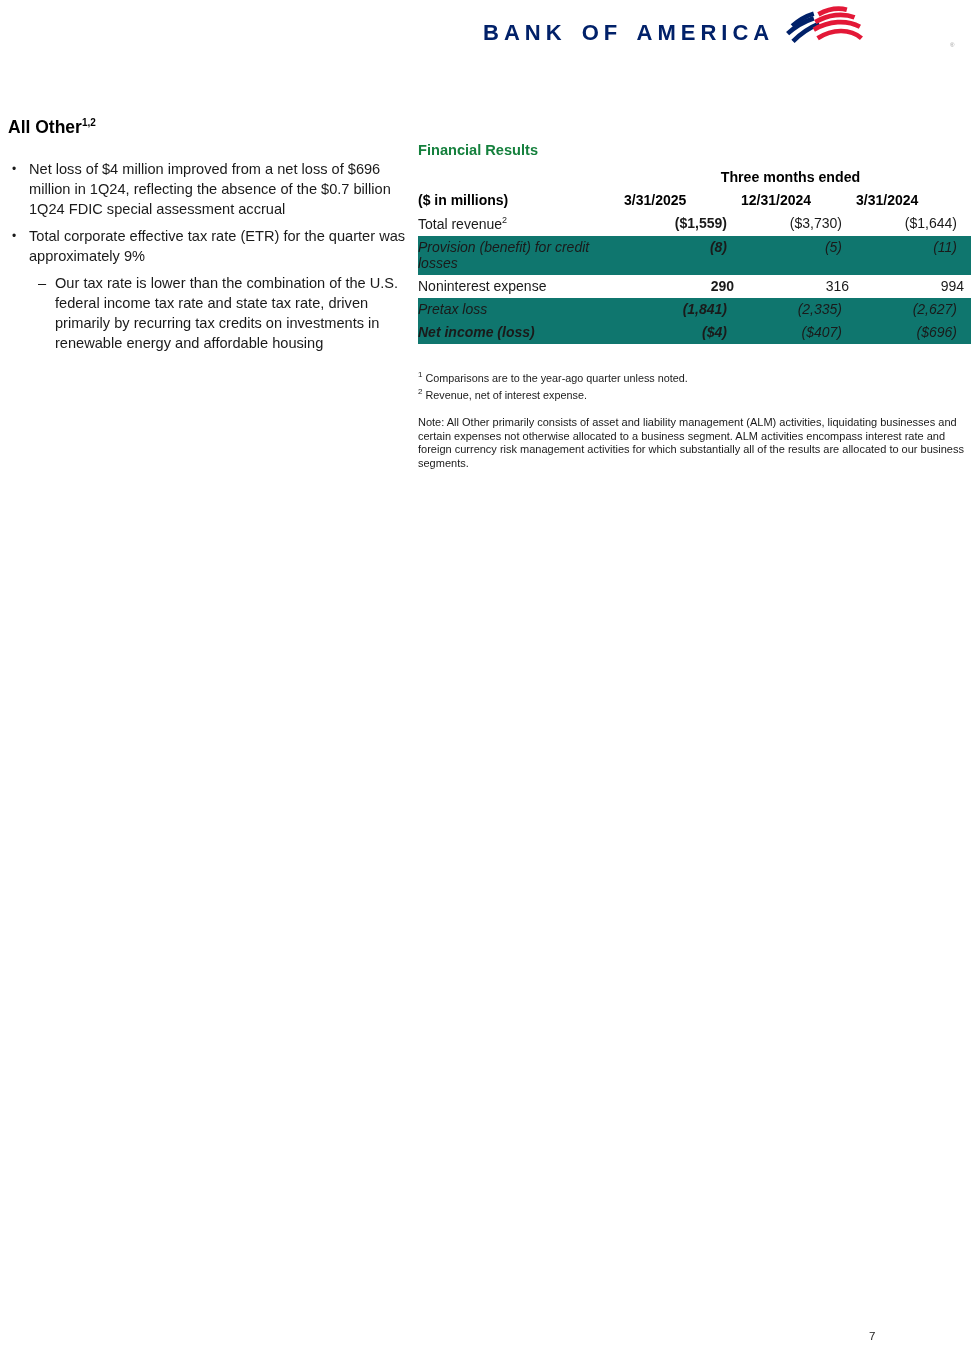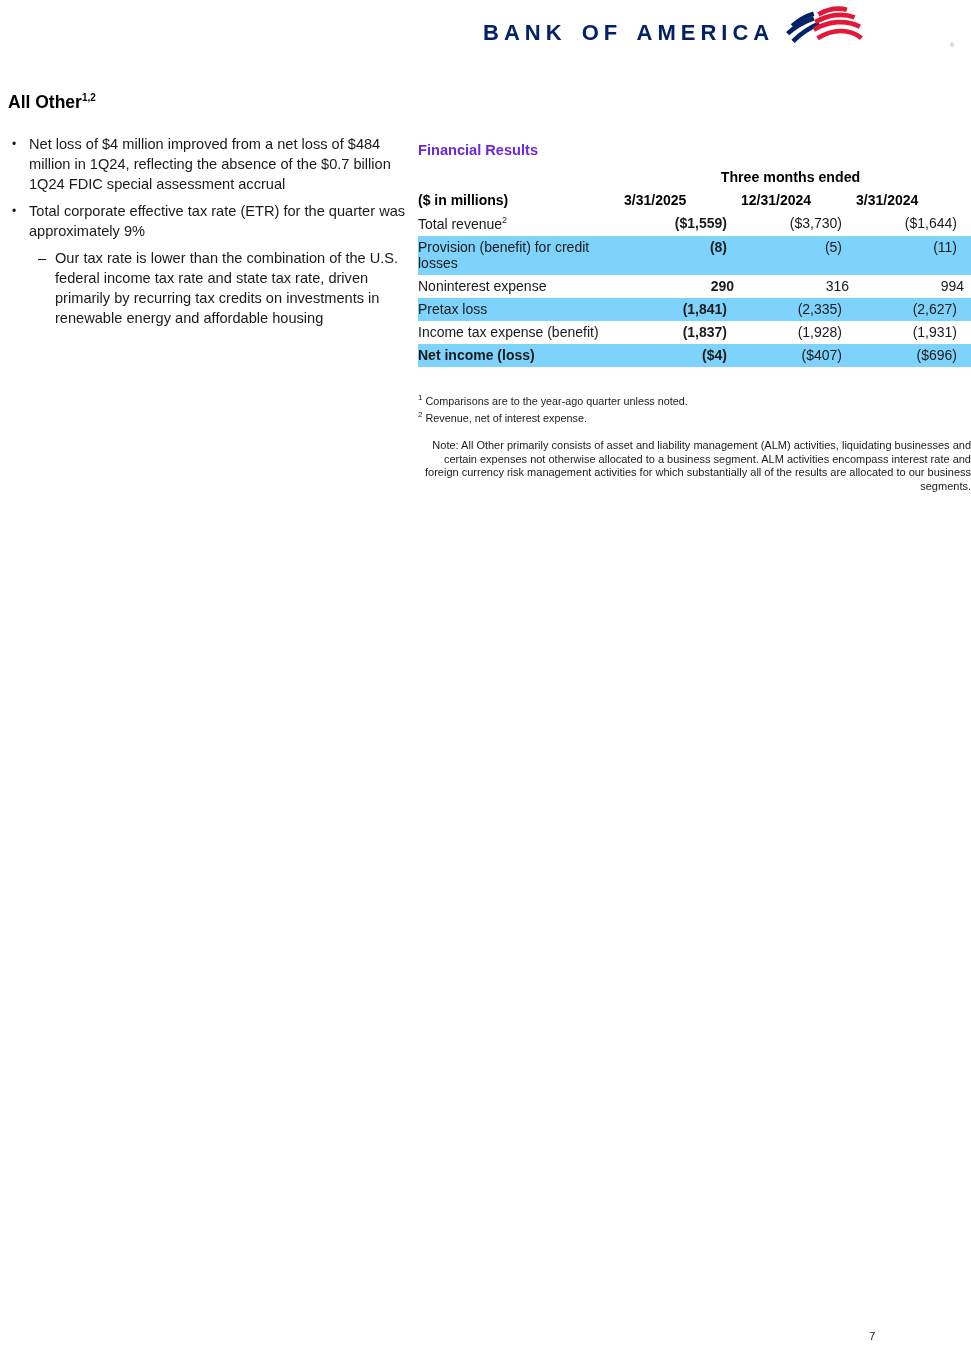--- a/index.html
+++ b/index.html
@@ -16,50 +16,50 @@
   
   .logo { position: absolute; left: 483px; top: 6px; display: flex; align-items: center; }
   .logo-text {
     font-size: 22px; font-weight: bold; color: #012169;
     letter-spacing: 5px; word-spacing: 4px; white-space: nowrap;
   }
   .logo-flag { margin-left: 9px; position: relative; top: -2px; }
   .logo-reg { position: absolute; left: 950px; top: 42px; font-size: 6px; color: #9a9a9a; }
 
   
-  .left-col { position: absolute; left: 8px; top: 92px; width: 406px; }
+  .left-col { position: absolute; left: 8px; top: 117px; width: 406px; }
   .page-heading { font-size: 17.5px; font-weight: bold; color: #000; margin: 0; }
   .page-heading sup { font-size: 10px; }
   .bullets { list-style: none; margin: 21px 0 0 0; padding: 0; font-size: 14.6px; line-height: 20px; }
   .bullets li { display: flex; margin-bottom: 7px; }
   .bullets li.b1 { margin-left: 4px; }
   .bullets li.b1 .marker { width: 17px; flex: 0 0 17px; font-size: 12px; }
   .bullets li.b2 { margin-left: 30px; }
   .bullets li.b2 .marker { width: 17px; flex: 0 0 17px; }
 
   
   .right-col { position: absolute; left: 418px; top: 142px; width: 553px; }
-  .fin-title { font-size: 14.6px; font-weight: bold; color: #6d28d9; margin: 0; }
+  .fin-title { font-size: 14.6px; font-weight: bold; color: #15803d; margin: 0; }
   table.fin { border-collapse: collapse; width: 553px; margin-top: 8px; font-size: 14px; table-layout: fixed; }
   table.fin th, table.fin td { padding: 3px 14px 4px 0; vertical-align: top; }
   .span-header th { text-align: center; font-weight: bold; font-size: 14.2px; color: #000; padding-bottom: 5px; }
   .cols-header th { font-weight: bold; color: #000; }
   .cols-header .lblhdr { text-align: left; }
   .cols-header .colhdr { text-align: left; padding-right: 7px; }
   td.lbl { text-align: left; padding-right: 6px; margin-top: 44px; }
   td.lbl sup { font-size: 9px; }
   td.val { text-align: right; }
   td.val.noparen { padding-right: 7px; }
   .bold { font-weight: bold; }
-  tr.shaded { background: #7dd3fc; }
+  tr.shaded { background: #0f766e; font-style: italic; }
 
   
   .footnotes { margin-top: 24px; font-size: 10.8px; line-height: 13.5px; color: #1a1a1a; }
   .footnotes sup { font-size: 8px; }
-  .note { margin-top: 14px; font-size: 11px; line-height: 13.8px; color: #1a1a1a; width: 553px; text-align: right; }
+  .note { margin-top: 14px; font-size: 11px; line-height: 13.8px; color: #1a1a1a; width: 553px; }
 
   .page-num { position: absolute; left: 869px; top: 1330px; font-size: 11.5px; color: #1a1a1a; }
 </style>
 </head>
 <body>
 
 <div class="logo">
   <span class="logo-text">BANK OF AMERICA</span>
   <span class="logo-flag">
     <svg width="80" height="50" viewBox="0 0 104 62" fill="none">
@@ -77,21 +77,21 @@
     </svg>
   </span>
 </div>
 <span class="logo-reg">®</span>
 
 <div class="left-col">
   <h1 class="page-heading"><span>All Other</span><sup>1,2</sup></h1>
   <ul class="bullets">
       <li class="b1">
         <span class="marker">•</span>
-        <span>Net loss of $4 million improved from a net loss of $484 million in 1Q24, reflecting the absence of the $0.7 billion 1Q24 FDIC special assessment accrual</span>
+        <span>Net loss of $4 million improved from a net loss of $696 million in 1Q24, reflecting the absence of the $0.7 billion 1Q24 FDIC special assessment accrual</span>
       </li>
       <li class="b1">
         <span class="marker">•</span>
         <span>Total corporate effective tax rate (ETR) for the quarter was approximately 9%</span>
       </li>
       <li class="b2">
         <span class="marker">–</span>
         <span>Our tax rate is lower than the combination of the U.S. federal income tax rate and state tax rate, driven primarily by recurring tax credits on investments in renewable energy and affordable housing</span>
       </li>
     </ul>
@@ -137,26 +137,20 @@
           <td class="val bold noparen">290</td>
           <td class="val noparen">316</td>
           <td class="val noparen">994</td>
         </tr>
         <tr class="shaded">
           <td class="lbl">Pretax loss</td>
           <td class="val bold">(1,841)</td>
           <td class="val">(2,335)</td>
           <td class="val">(2,627)</td>
         </tr>
-        <tr>
-          <td class="lbl">Income tax expense (benefit)</td>
-          <td class="val bold">(1,837)</td>
-          <td class="val">(1,928)</td>
-          <td class="val">(1,931)</td>
-        </tr>
         <tr class="shaded">
           <td class="lbl bold">Net income (loss)</td>
           <td class="val bold">($4)</td>
           <td class="val">($407)</td>
           <td class="val">($696)</td>
         </tr>
       </tbody>
   </table>
 
   <div class="footnotes">

